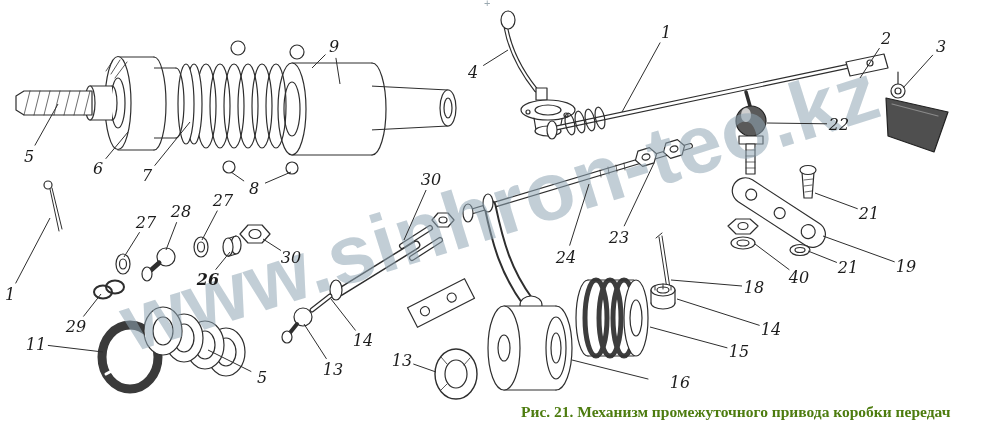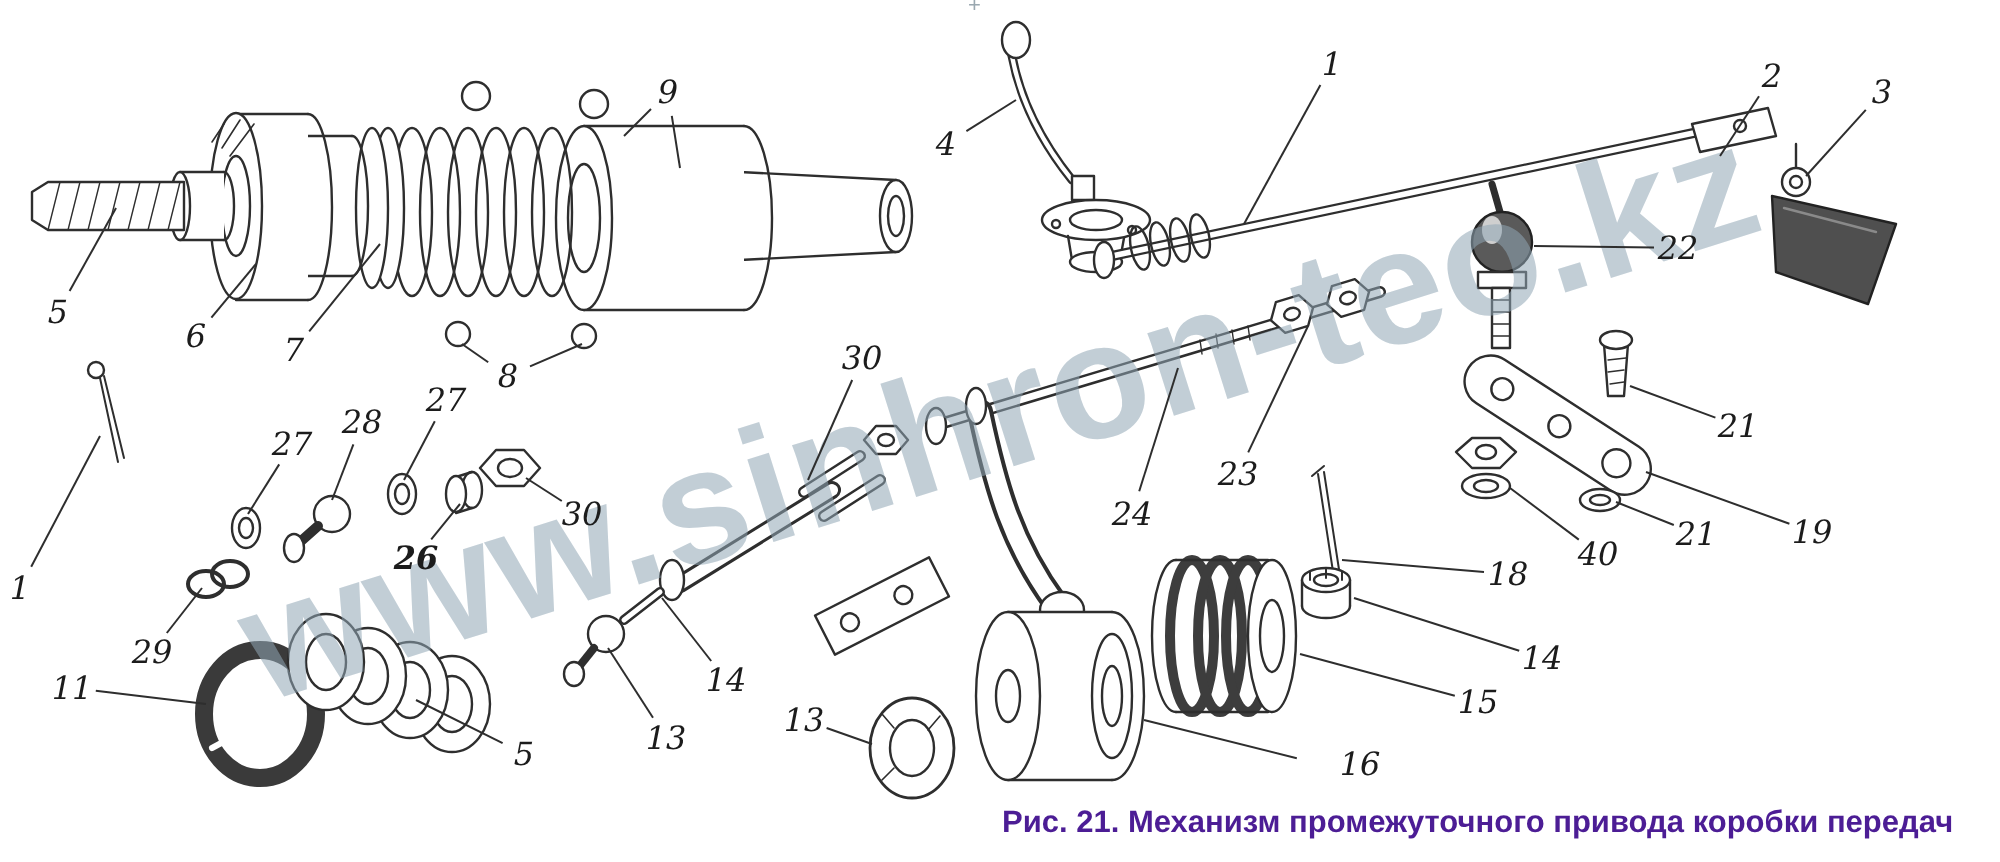--- a/index.html
+++ b/index.html
@@ -17,23 +17,23 @@
     transform:rotate(-17.5deg);
     font-family:"Liberation Sans",sans-serif;
     pointer-events:none;
   }
   .part-label{
     position:absolute;transform:translate(-50%,-50%);
     font:italic 16px "DejaVu Serif",serif;color:#1c1c1c;
     white-space:nowrap;
   }
   .caption{
-    position:absolute;left:501px;top:403px;
-    font-weight:bold;font-size:15.5px;color:#4c1d95;
-    font-family:Liberation Sans, sans-serif;
+    position:absolute;left:521px;top:403px;
+    font-weight:bold;font-size:15.5px;color:#4d7c0f;
+    font-family:Liberation Serif, serif;
   }
   .reg-mark{position:absolute;left:484px;top:-3px;font-size:11px;color:#9aa8b0;}
 </style>
 </head>
 <body>
 
 <div class="stage">
 
   <svg class="drawing" width="1000" height="431" viewBox="0 0 1000 431">
     <g stroke="#2e2e2e" stroke-width="1.2" fill="none" stroke-linecap="round" stroke-linejoin="round">

